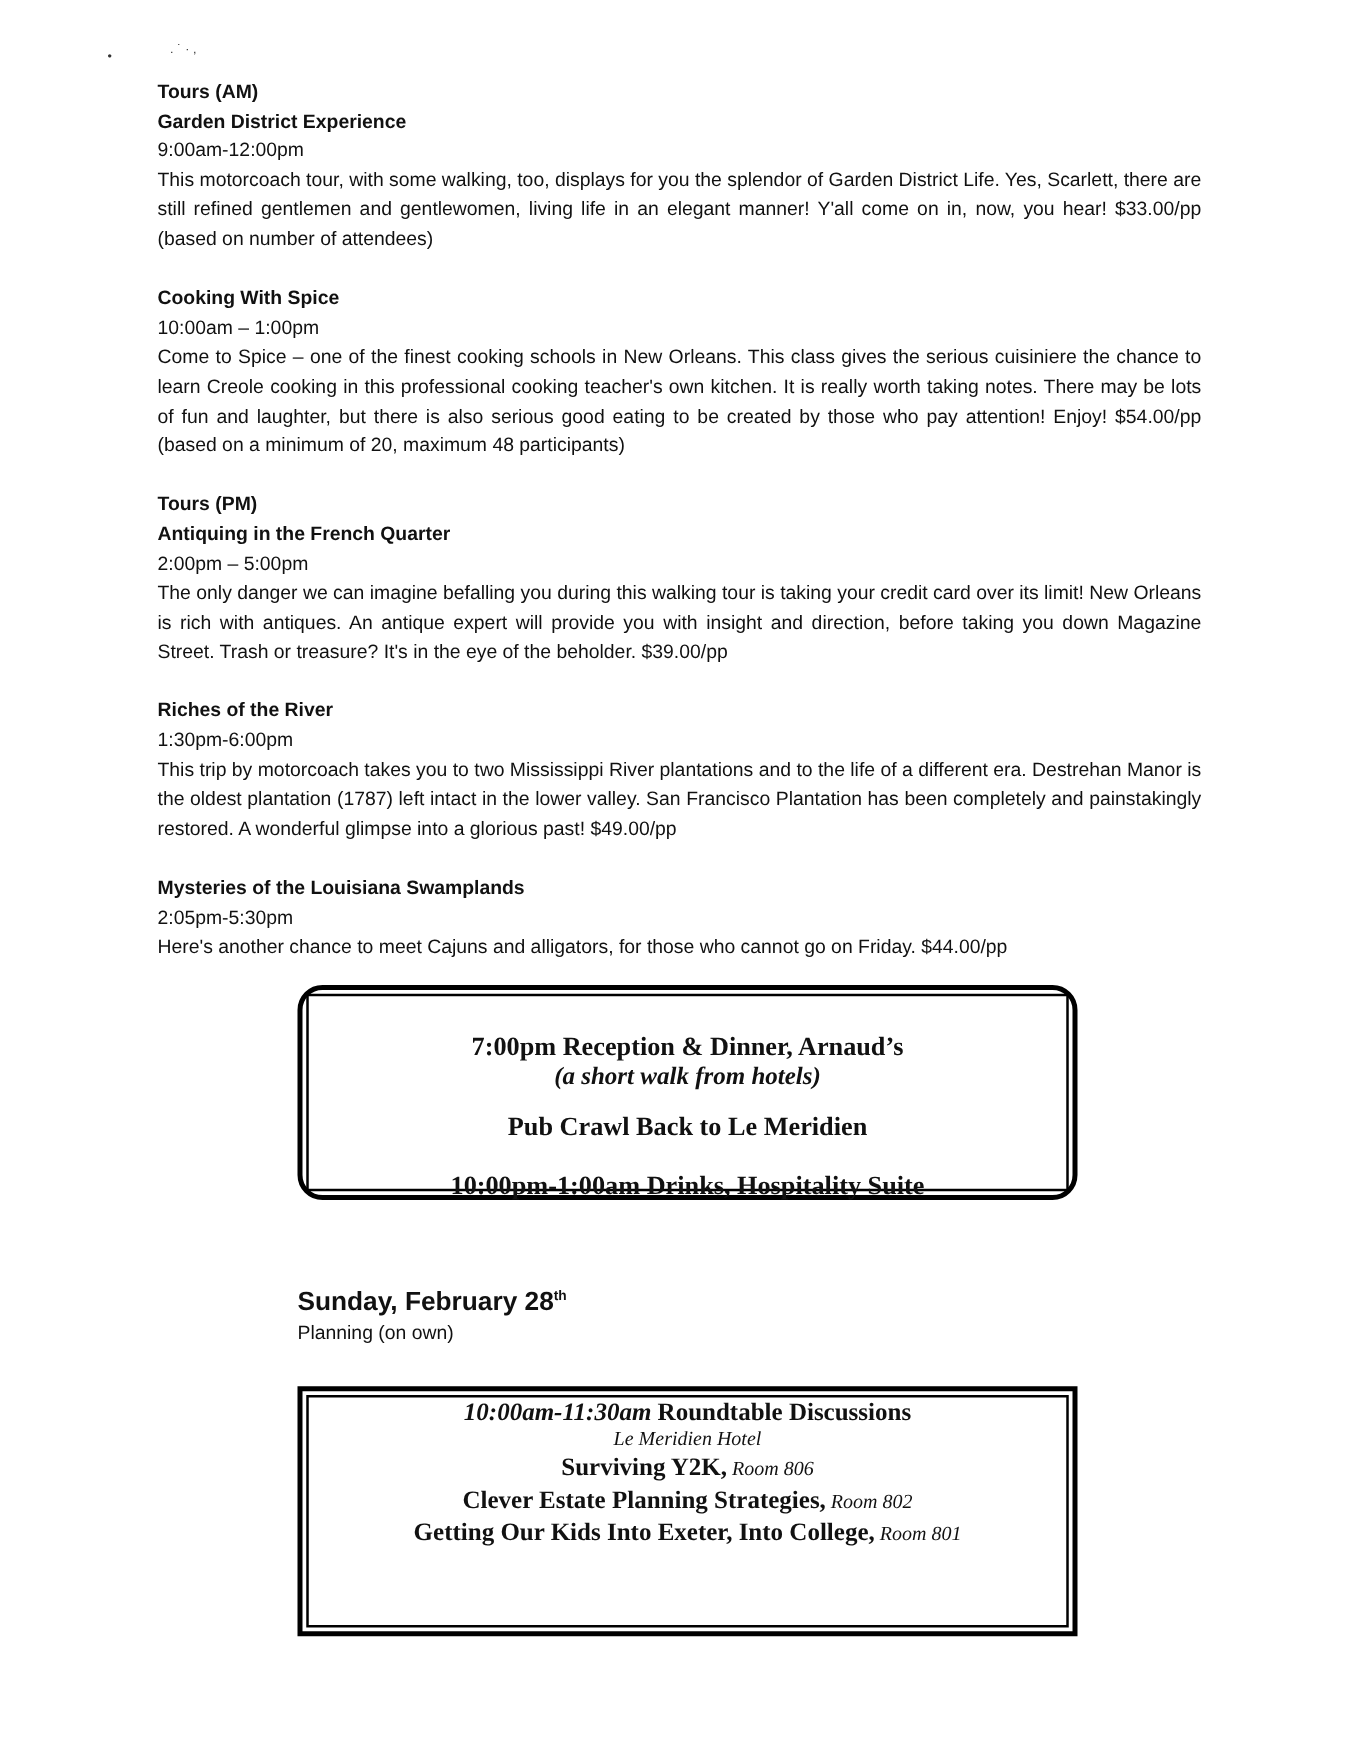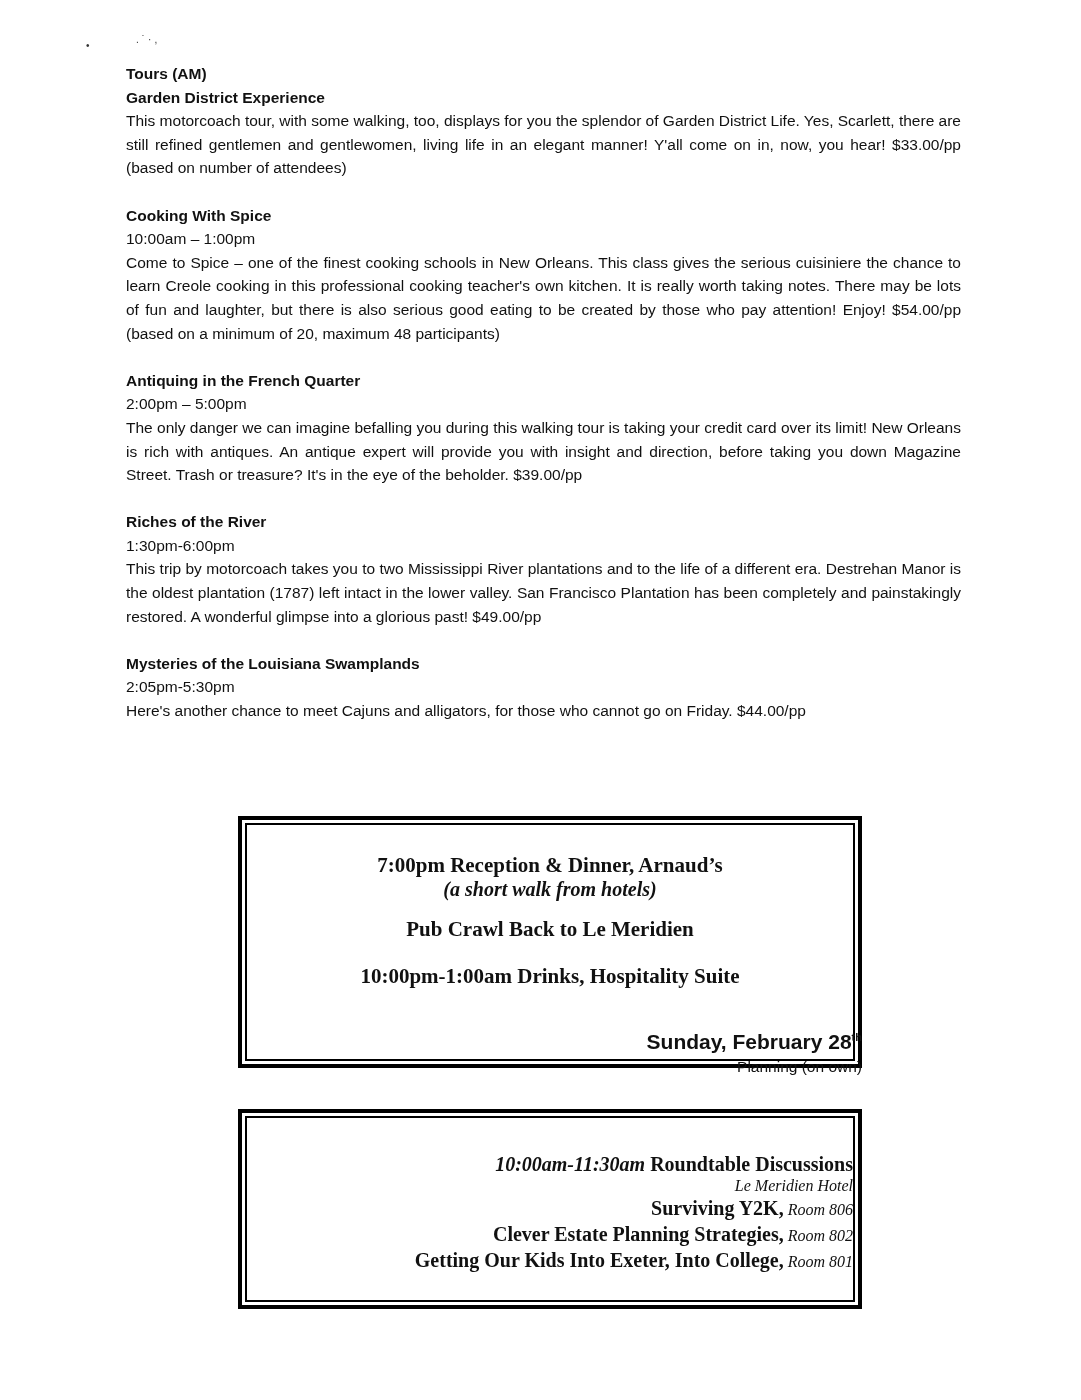--- a/index.html
+++ b/index.html
@@ -5,53 +5,55 @@
   html, body { margin:0; padding:0; background:#ffffff; }
   body { width:1081px; height:1400px; position:relative; overflow:hidden; color:#111; }
   .speck { position:absolute; font-family:"Liberation Sans", sans-serif; font-size:10px; color:#333; }
   .content { position:absolute; left:126px; top:62px; width:835px; font-family:"Liberation Sans", sans-serif; font-size:15.5px; line-height:23.6px; }
   .section-head { font-weight:bold; }
   .event-title { font-weight:bold; }
   .desc { text-align:justify; }
   .block { margin-bottom:23.6px; }
   .boxwrap { position:absolute; left:238px; width:624px; border:4px solid #000; padding:3px; box-sizing:border-box; }
   .boxinner { border:2px solid #000; height:100%; box-sizing:border-box; text-align:center; font-family:"Liberation Serif", serif; }
-  .box1 { top:816px; height:252px; }
+  .box1 { top:788px; height:172px;border-radius:20px; }
   .box2 { top:1109px; height:200px; }
   .b1-line { font-weight:bold; font-size:21px; }
   .b1-sub { font-style:italic; font-weight:bold; font-size:20px; }
-  .sunday { position:absolute; left:238px; width:624px; top:1030px; text-align:right; font-family:"Liberation Sans", sans-serif; }
+  .sunday { position:absolute; left:238px; width:624px; top:1030px; text-align:left; font-family:"Liberation Sans", sans-serif; }
   .sunday-title { font-weight:bold; font-size:21px; }
   .sunday-sub { font-size:15.5px; margin-top:4px; }
   .b2-main { font-size:20px; font-weight:bold; line-height:24px; }
   .it { font-style:italic; }
   .room { font-style:italic; font-weight:normal; font-size:16px; }
 </style>
 </head>
 <body>
 
 <div class="speck" style="left:86px; top:40px;">•</div>
 <div class="speck" style="left:136px; top:34px; letter-spacing:3px;">.˙·,</div>
 
 <div class="content">
 
   <div>
     <div class="section-head">Tours (AM)</div>
     <div class="block">
       <div class="event-title">Garden District Experience</div>
+      <div>9:00am-12:00pm</div>
       <div class="desc">This motorcoach tour, with some walking, too, displays for you the splendor of Garden District Life. Yes, Scarlett, there are still refined gentlemen and gentlewomen, living life in an elegant manner! Y'all come on in, now, you hear! $33.00/pp (based on number of attendees)</div>
     </div>
     <div class="block">
       <div class="event-title">Cooking With Spice</div>
       <div>10:00am – 1:00pm</div>
       <div class="desc">Come to Spice – one of the finest cooking schools in New Orleans.  This class gives the serious cuisiniere the chance to learn Creole cooking in this professional cooking teacher's own kitchen. It is really worth taking notes. There may be lots of fun and laughter, but there is also serious good eating to be created by those who pay attention! Enjoy!  $54.00/pp (based on a minimum of 20, maximum 48 participants)</div>
     </div>
   </div>
 
   <div>
+    <div class="section-head">Tours (PM)</div>
     <div class="block">
       <div class="event-title">Antiquing in the French Quarter</div>
       <div>2:00pm – 5:00pm</div>
       <div class="desc">The only danger we can imagine befalling you during this walking tour is taking your credit card over its limit! New Orleans is rich with antiques.  An antique expert will provide you with insight and direction, before taking you down Magazine Street. Trash or treasure? It's in the eye of the beholder.  $39.00/pp</div>
     </div>
     <div class="block">
       <div class="event-title">Riches of the River</div>
       <div>1:30pm-6:00pm</div>
       <div class="desc">This trip by motorcoach takes you to two Mississippi River plantations and to the life of a different era. Destrehan Manor is the oldest plantation (1787) left intact in the lower valley. San Francisco Plantation has been completely and painstakingly restored. A wonderful glimpse into a glorious past!  $49.00/pp</div>
     </div>
@@ -71,20 +73,20 @@
     <div class="b1-line" style="margin-top:22px;text-align:center;">10:00pm-1:00am Drinks, Hospitality Suite</div>
   </div>
 </div>
 
 <div class="sunday">
   <div class="sunday-title"><span>Sunday, February 28</span><sup style="font-size:11px;">th</sup></div>
   <div class="sunday-sub">Planning (on own)</div>
 </div>
 
 <div class="boxwrap box2">
-  <div class="boxinner" style="padding-top:34px;text-align:right;">
+  <div class="boxinner" style="">
     <div class="b2-main"><span class="it">10:00am-11:30am</span><span> Roundtable Discussions</span></div>
     <div class="it" style="font-size:16px; line-height:20px;">Le Meridien Hotel</div>
     <div class="b2-main"><span>Surviving Y2K,</span><span class="room"> Room 806</span></div>
     <div class="b2-main"><span>Clever Estate Planning Strategies,</span><span class="room"> Room 802</span></div>
     <div class="b2-main"><span>Getting Our Kids Into Exeter, Into College,</span><span class="room"> Room 801</span></div>
   </div>
 </div>
 
 </body></html>

